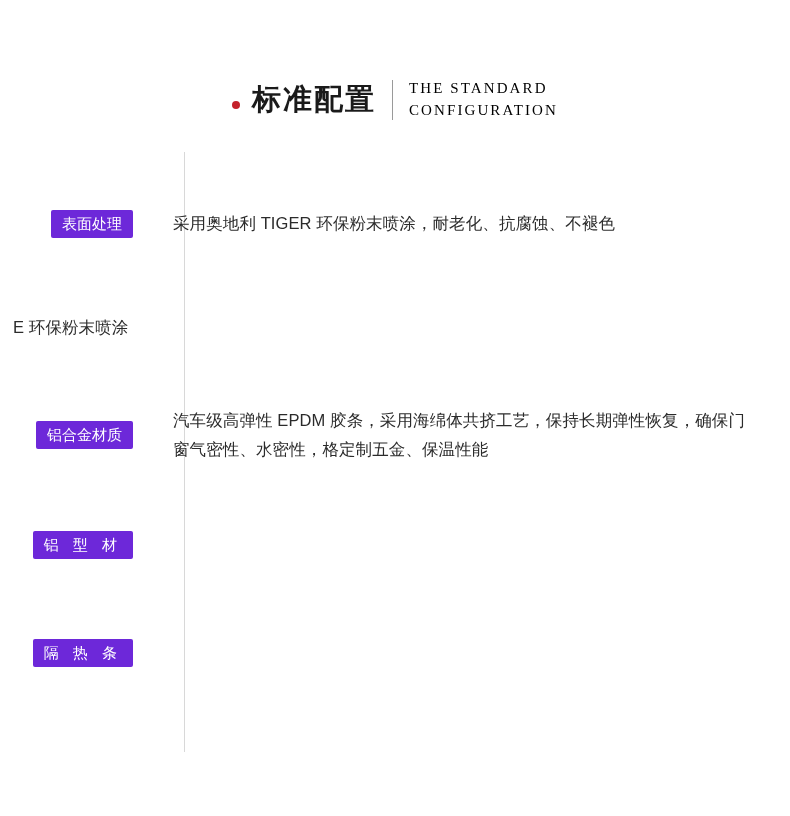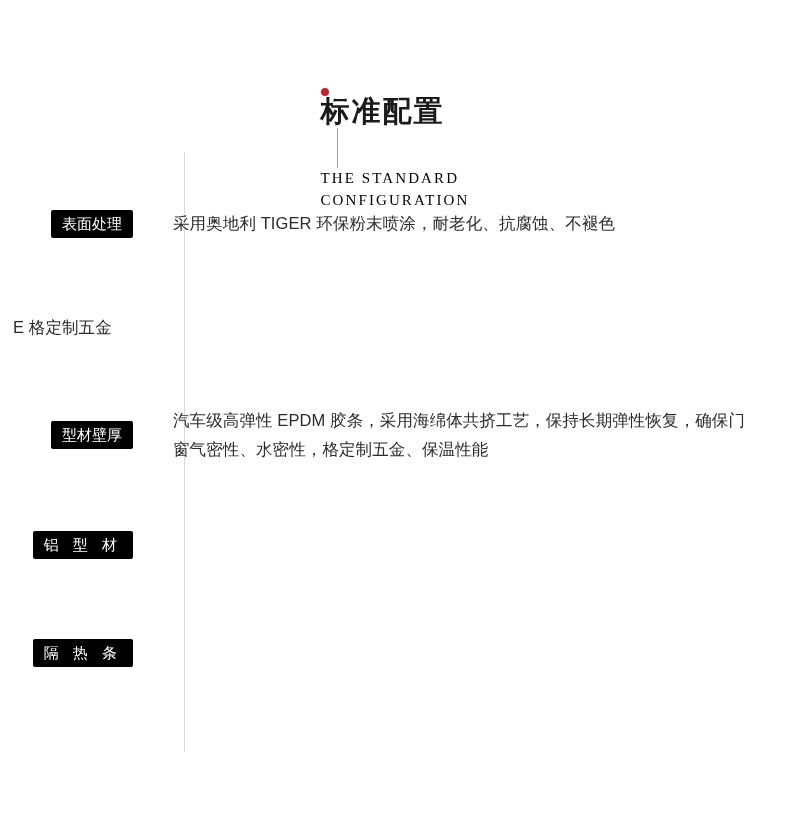--- a/index.html
+++ b/index.html
@@ -27,21 +27,21 @@
     position: absolute;
     top: 78px;
     left: 0;
     width: 790px;
     display: flex;
     justify-content: center;
     align-items: center;
   }
   .header-inner {
     display: flex;
-    flex-direction: column;
+    align-items: center;
   }
   .red-dot {
     width: 8px;
     height: 8px;
     border-radius: 50%;
     background: #c4212b;
     margin-right: 12px;
     margin-top: 10px;
   }
   .title-cn {
@@ -93,21 +93,21 @@
   .tag-col {
     width: 160px;
     flex: 0 0 160px;
     display: flex;
     justify-content: flex-end;
     padding-right: 27px;
     box-sizing: border-box;
   }
   .tag {
     display: inline-block;
-    background: #000000;
+    background: #6d28d9;
     color: #ffffff;
     font-size: 15px;
     padding: 6px 11px 7px 11px;
     border-radius: 2px;
     white-space: nowrap;
     line-height: 1;
   }
   .tag.spaced { letter-spacing: 5px; }
   .desc-col {
     flex: 1 1 auto;
@@ -154,27 +154,27 @@
       <div class="tag-col">
         <span class="tag">表面处理</span>
       </div>
       <div class="desc-col">
         <div class="desc">采用奥地利 TIGER 环保粉末喷涂，耐老化、抗腐蚀、不褪色</div>
       </div>
     </div>
 
     <div class="row" id="row-hardware">
       <div class="desc-col">
-        <div class="desc">E 格定制五金</div>
+        <div class="desc">E 环保粉末喷涂</div>
       </div>
     </div>
 
     <div class="row" id="row-seal">
       <div class="tag-col">
-        <span class="tag">型材壁厚</span>
+        <span class="tag">铝合金材质</span>
       </div>
       <div class="desc-col">
         <div class="desc">汽车级高弹性 EPDM 胶条，采用海绵体共挤工艺，保持长期弹性恢复，确保门窗气密性、水密性，格定制五金、保温性能</div>
       </div>
     </div>
 
     <div class="row" id="row-profile">
       <div class="tag-col">
         <span class="tag spaced">铝 型 材</span>
       </div>

